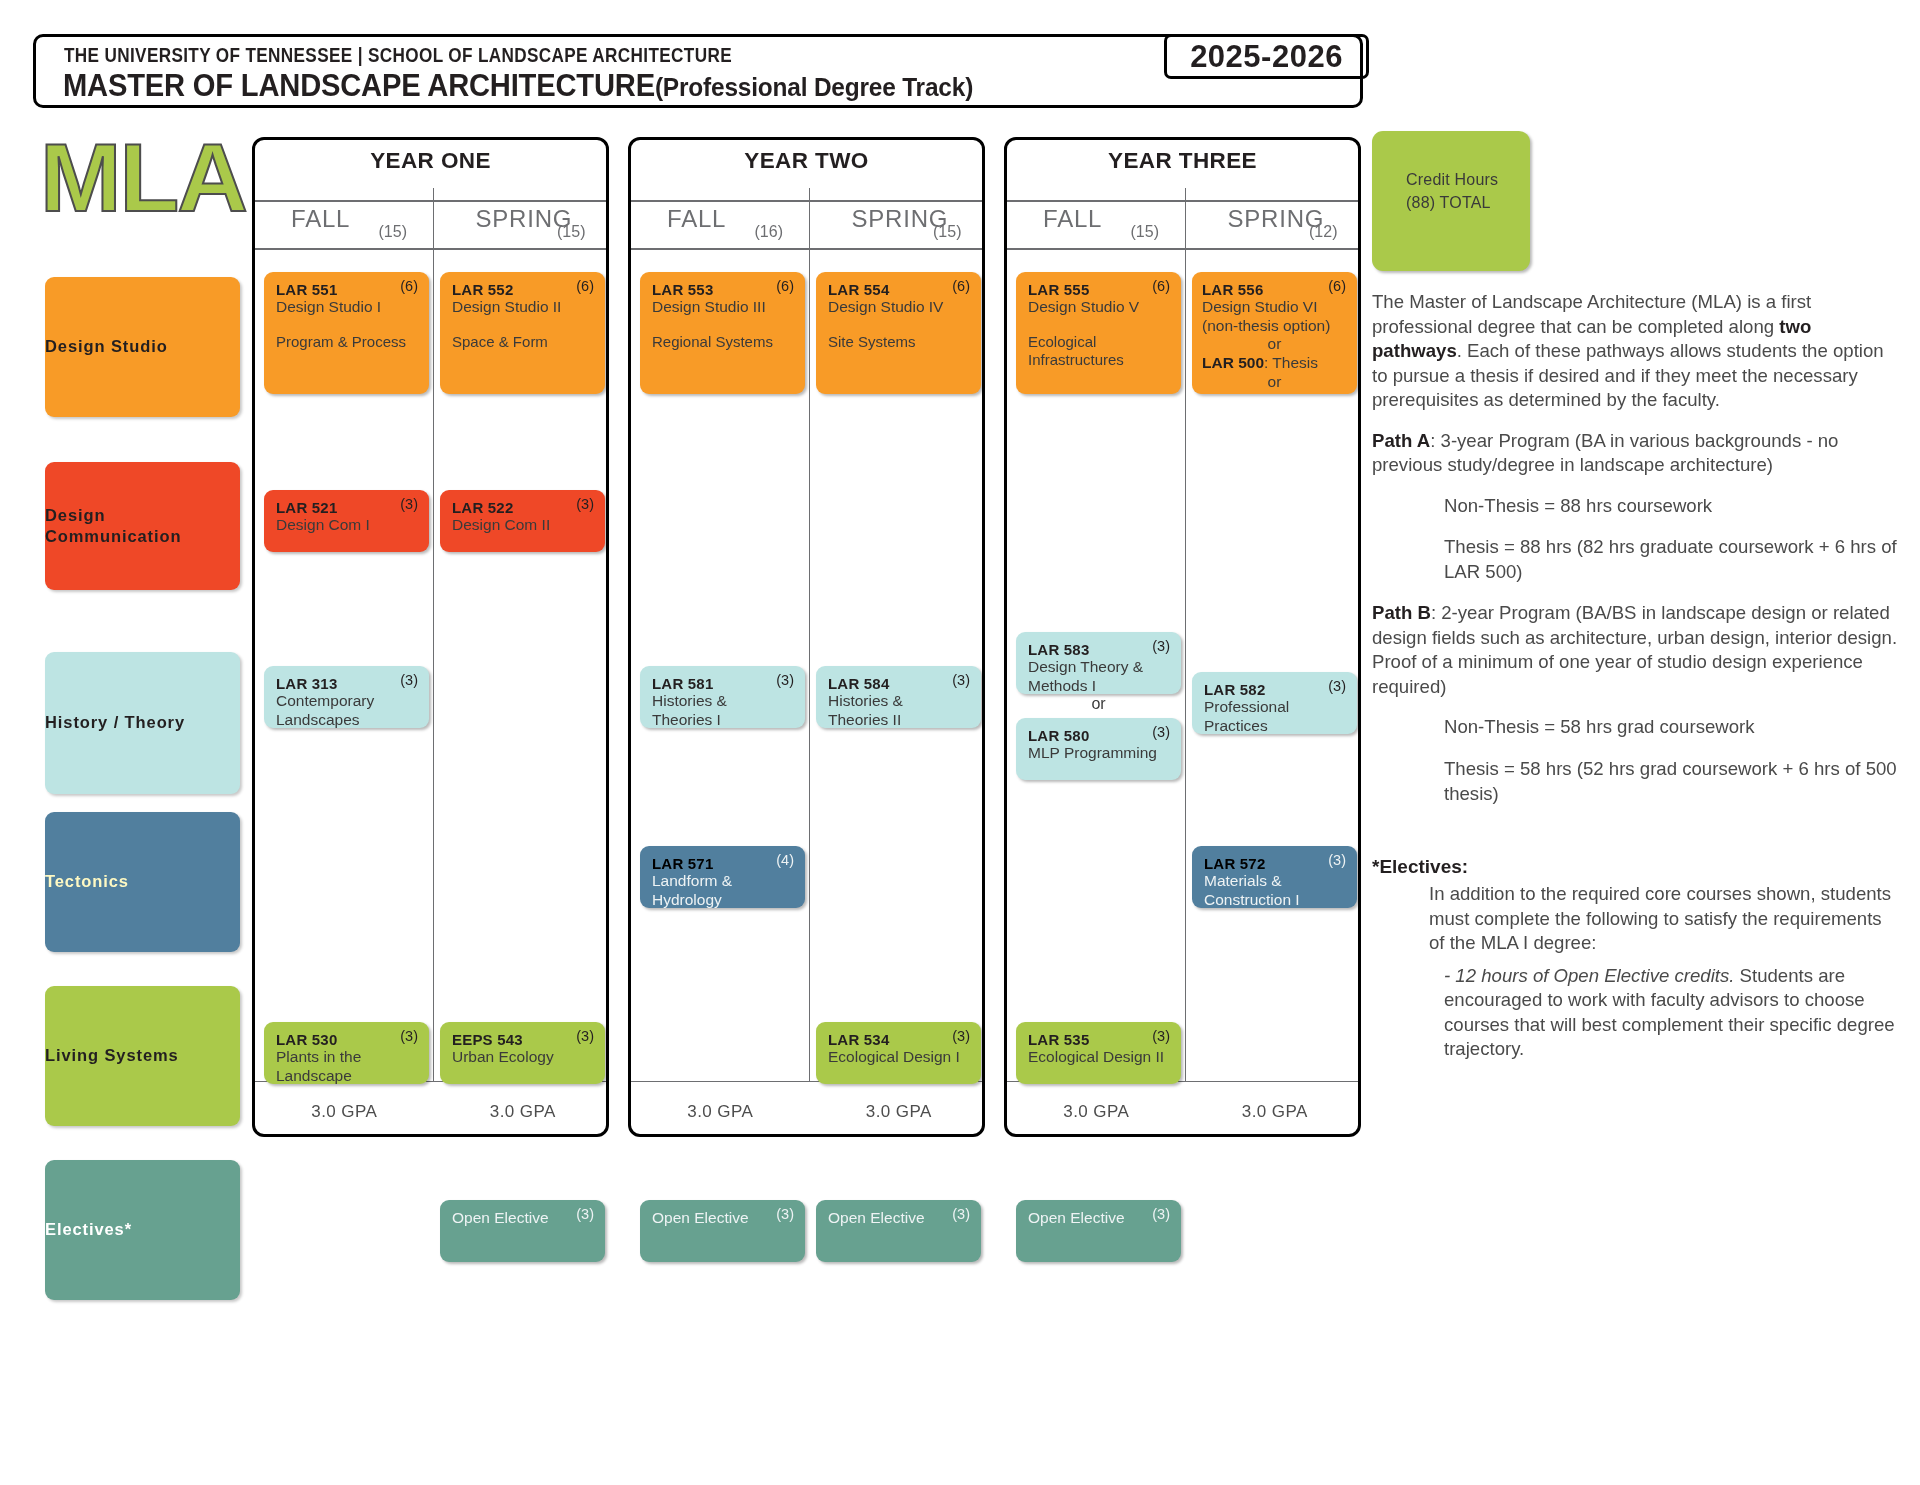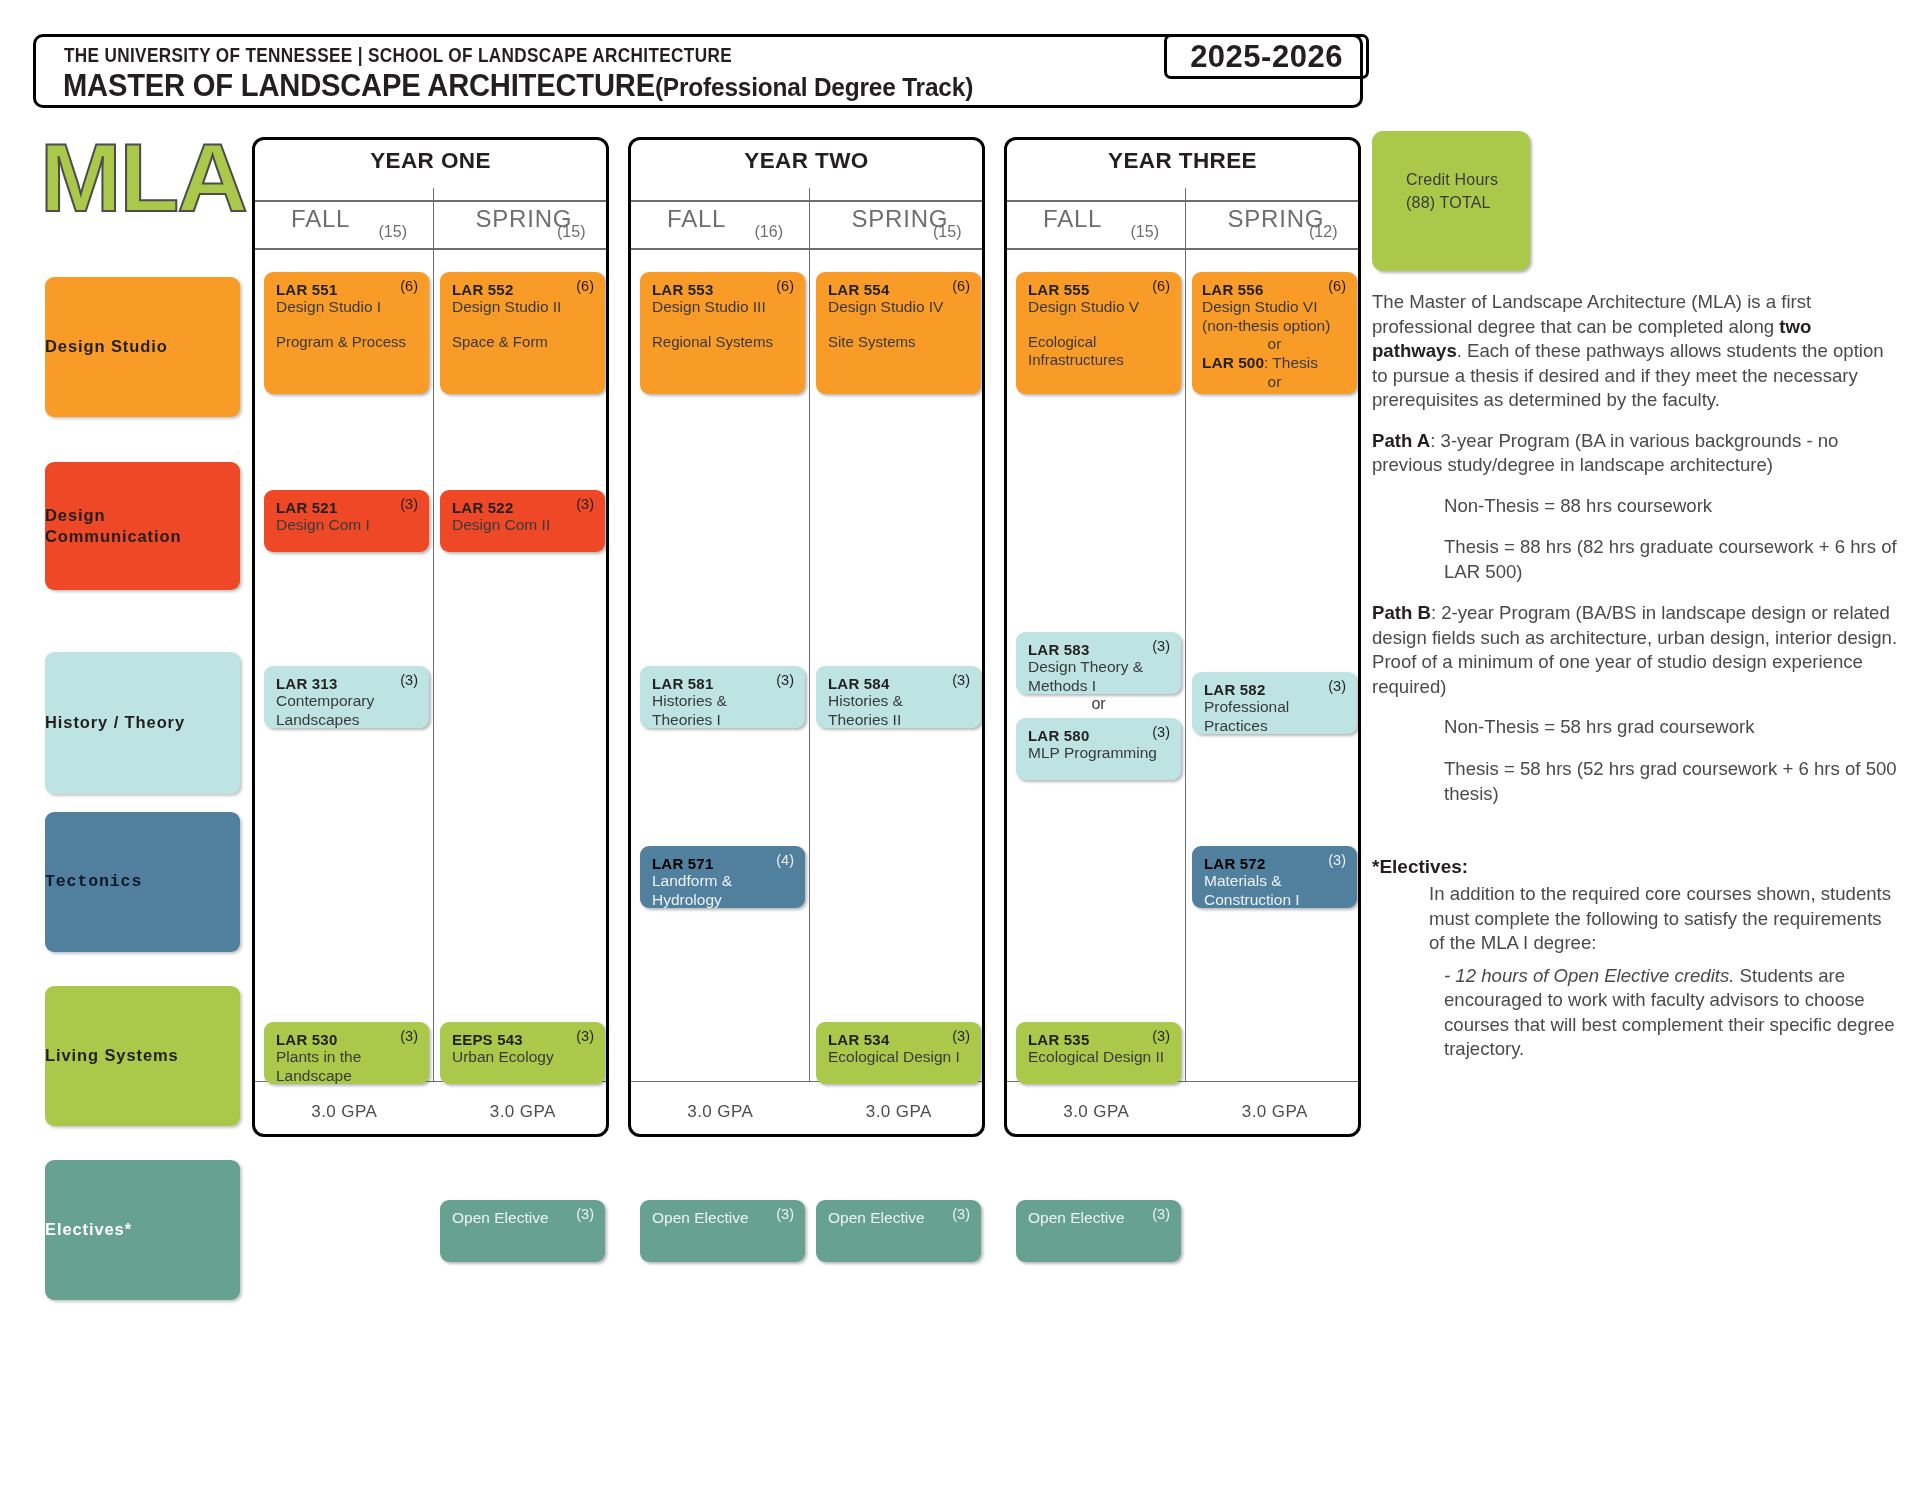--- a/index.html
+++ b/index.html
@@ -323,21 +323,21 @@
     <div class="cat-block" style="top: 277px; height: 140px; background: rgb(248, 155, 39);">
       <div class="cat-label" style="color: rgb(35, 31, 32);">Design Studio</div>
     </div>
     <div class="cat-block" style="top: 462px; height: 128px; background: rgb(239, 72, 39);">
       <div class="cat-label" style="color: rgb(35, 31, 32);">Design<br>Communication</div>
     </div>
     <div class="cat-block" style="top: 652px; height: 142px; background: rgb(189, 228, 227);">
       <div class="cat-label" style="color: rgb(35, 31, 32);">History / Theory</div>
     </div>
     <div class="cat-block" style="top: 812px; height: 140px; background: rgb(81, 127, 158);">
-      <div class="cat-label" style="color: #0f172a; font-family: Liberation Mono, monospace;">Tectonics</div>
+      <div class="cat-label" style="color: #fef9c3;">Tectonics</div>
     </div>
     <div class="cat-block" style="top: 986px; height: 140px; background: rgb(170, 201, 74);">
       <div class="cat-label" style="color: rgb(35, 31, 32);">Living Systems</div>
     </div>
     <div class="cat-block" style="top: 1160px; height: 140px; background: rgb(103, 161, 144);">
       <div class="cat-label" style="color: rgb(255, 255, 255);">Electives*</div>
     </div>
   </div>
 
 <div id="years-wrap">

